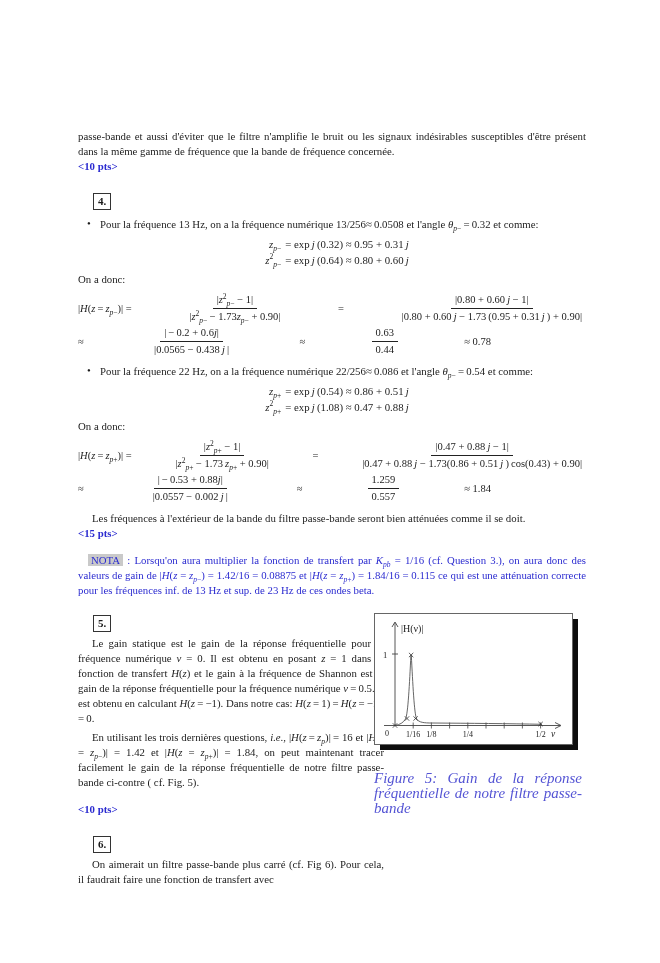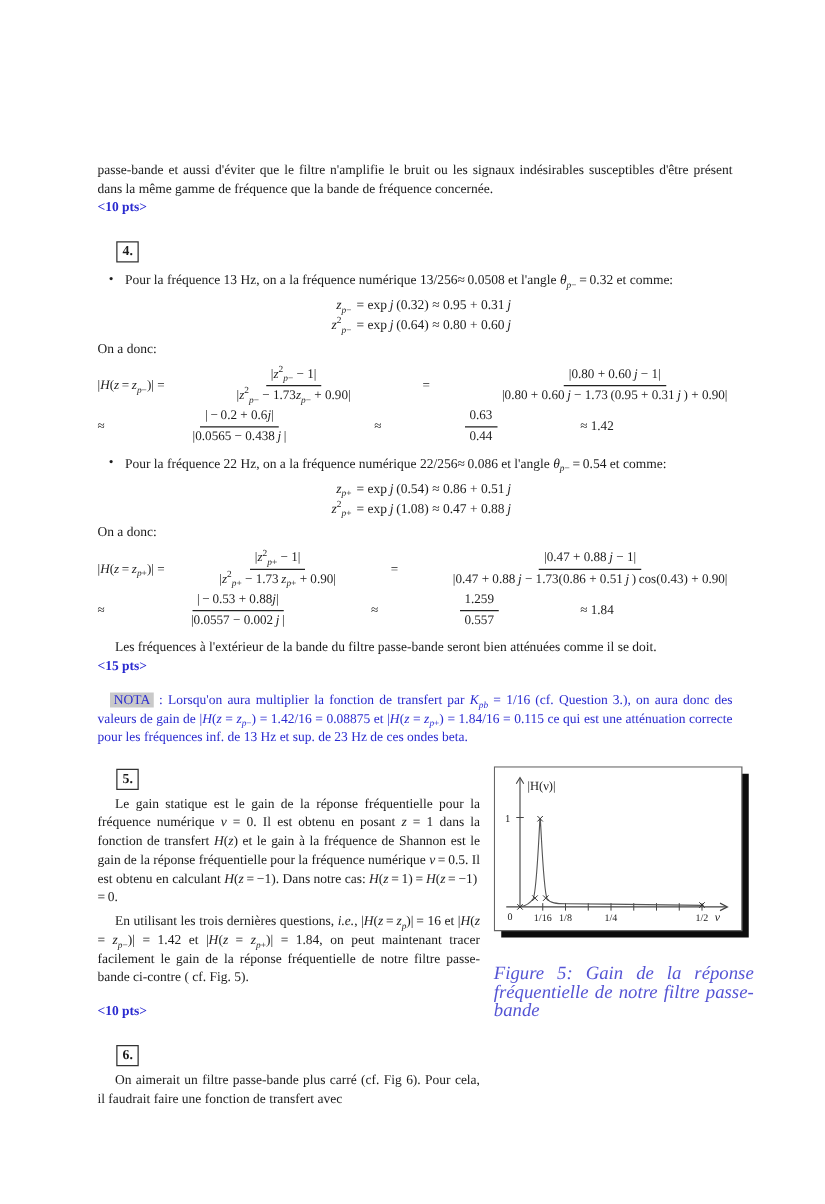--- a/index.html
+++ b/index.html
@@ -21,21 +21,21 @@
   .eqrow{display:flex;justify-content:space-between;align-items:center;gap:5px;font-size:10.5px;line-height:13px;margin:3px 0;}
   .eqrow2{margin-right:95px;}
   .frac{display:inline-flex;flex-direction:column;align-items:center;vertical-align:middle;}
   .num{padding:0 4px 1.5px;border-bottom:0.9px solid #222;white-space:nowrap;}
   .den{padding:1.5px 4px 0;white-space:nowrap;}
   sup,sub{font-size:7.5px;line-height:0;}
   .nota{margin:12px 0 0;color:#2b2bd0;text-indent:10px;}
   .nota-tag{background:#c9c9c9;padding:0 3px;}
   .col5{width:306px;margin-top:17px;}
   .col5 p{margin:4px 0 0;}
-  .figwrap{position:absolute;left:317px;top:484px;width:212px;}
+  .figwrap{position:absolute;left:296px;top:484px;width:212px;}
   .figcap{margin:15px 0 0;width:208px;color:#5454d4;font-style:italic;font-size:15px;line-height:15px;text-align:justify;}
   .mt6{margin-top:6px;} .mt10{margin-top:10px;} .mt12{margin-top:12px;}
   i{font-style:italic;}
 </style>
 </head>
 <body>
 
 <div class="page">
   <div class="content">
 
@@ -77,21 +77,21 @@
         <span>≈</span>
         <span class="frac">
             <span class="num">| − 0.2 + 0.6<i>j</i>|</span>
             <span class="den">|0.0565 − 0.438 <i>j</i> |</span>
           </span>
         <span>≈</span>
         <span class="frac">
             <span class="num">0.63</span>
             <span class="den">0.44</span>
           </span>
-        <span>≈ 1.42</span>
+        <span>≈ 0.78</span>
       </div>
     </div>
 
     <div class="bullet">
       <span class="bmark">•</span>
       <span>Pour la fréquence 22 Hz, on a la fréquence numérique 22/256≈ 0.086 et l'angle <i>θ</i><sub><i>p</i>−</sub> = 0.54 et comme:</span>
     </div>
 
     <div class="alignwrap">
       <div class="alignblock">

